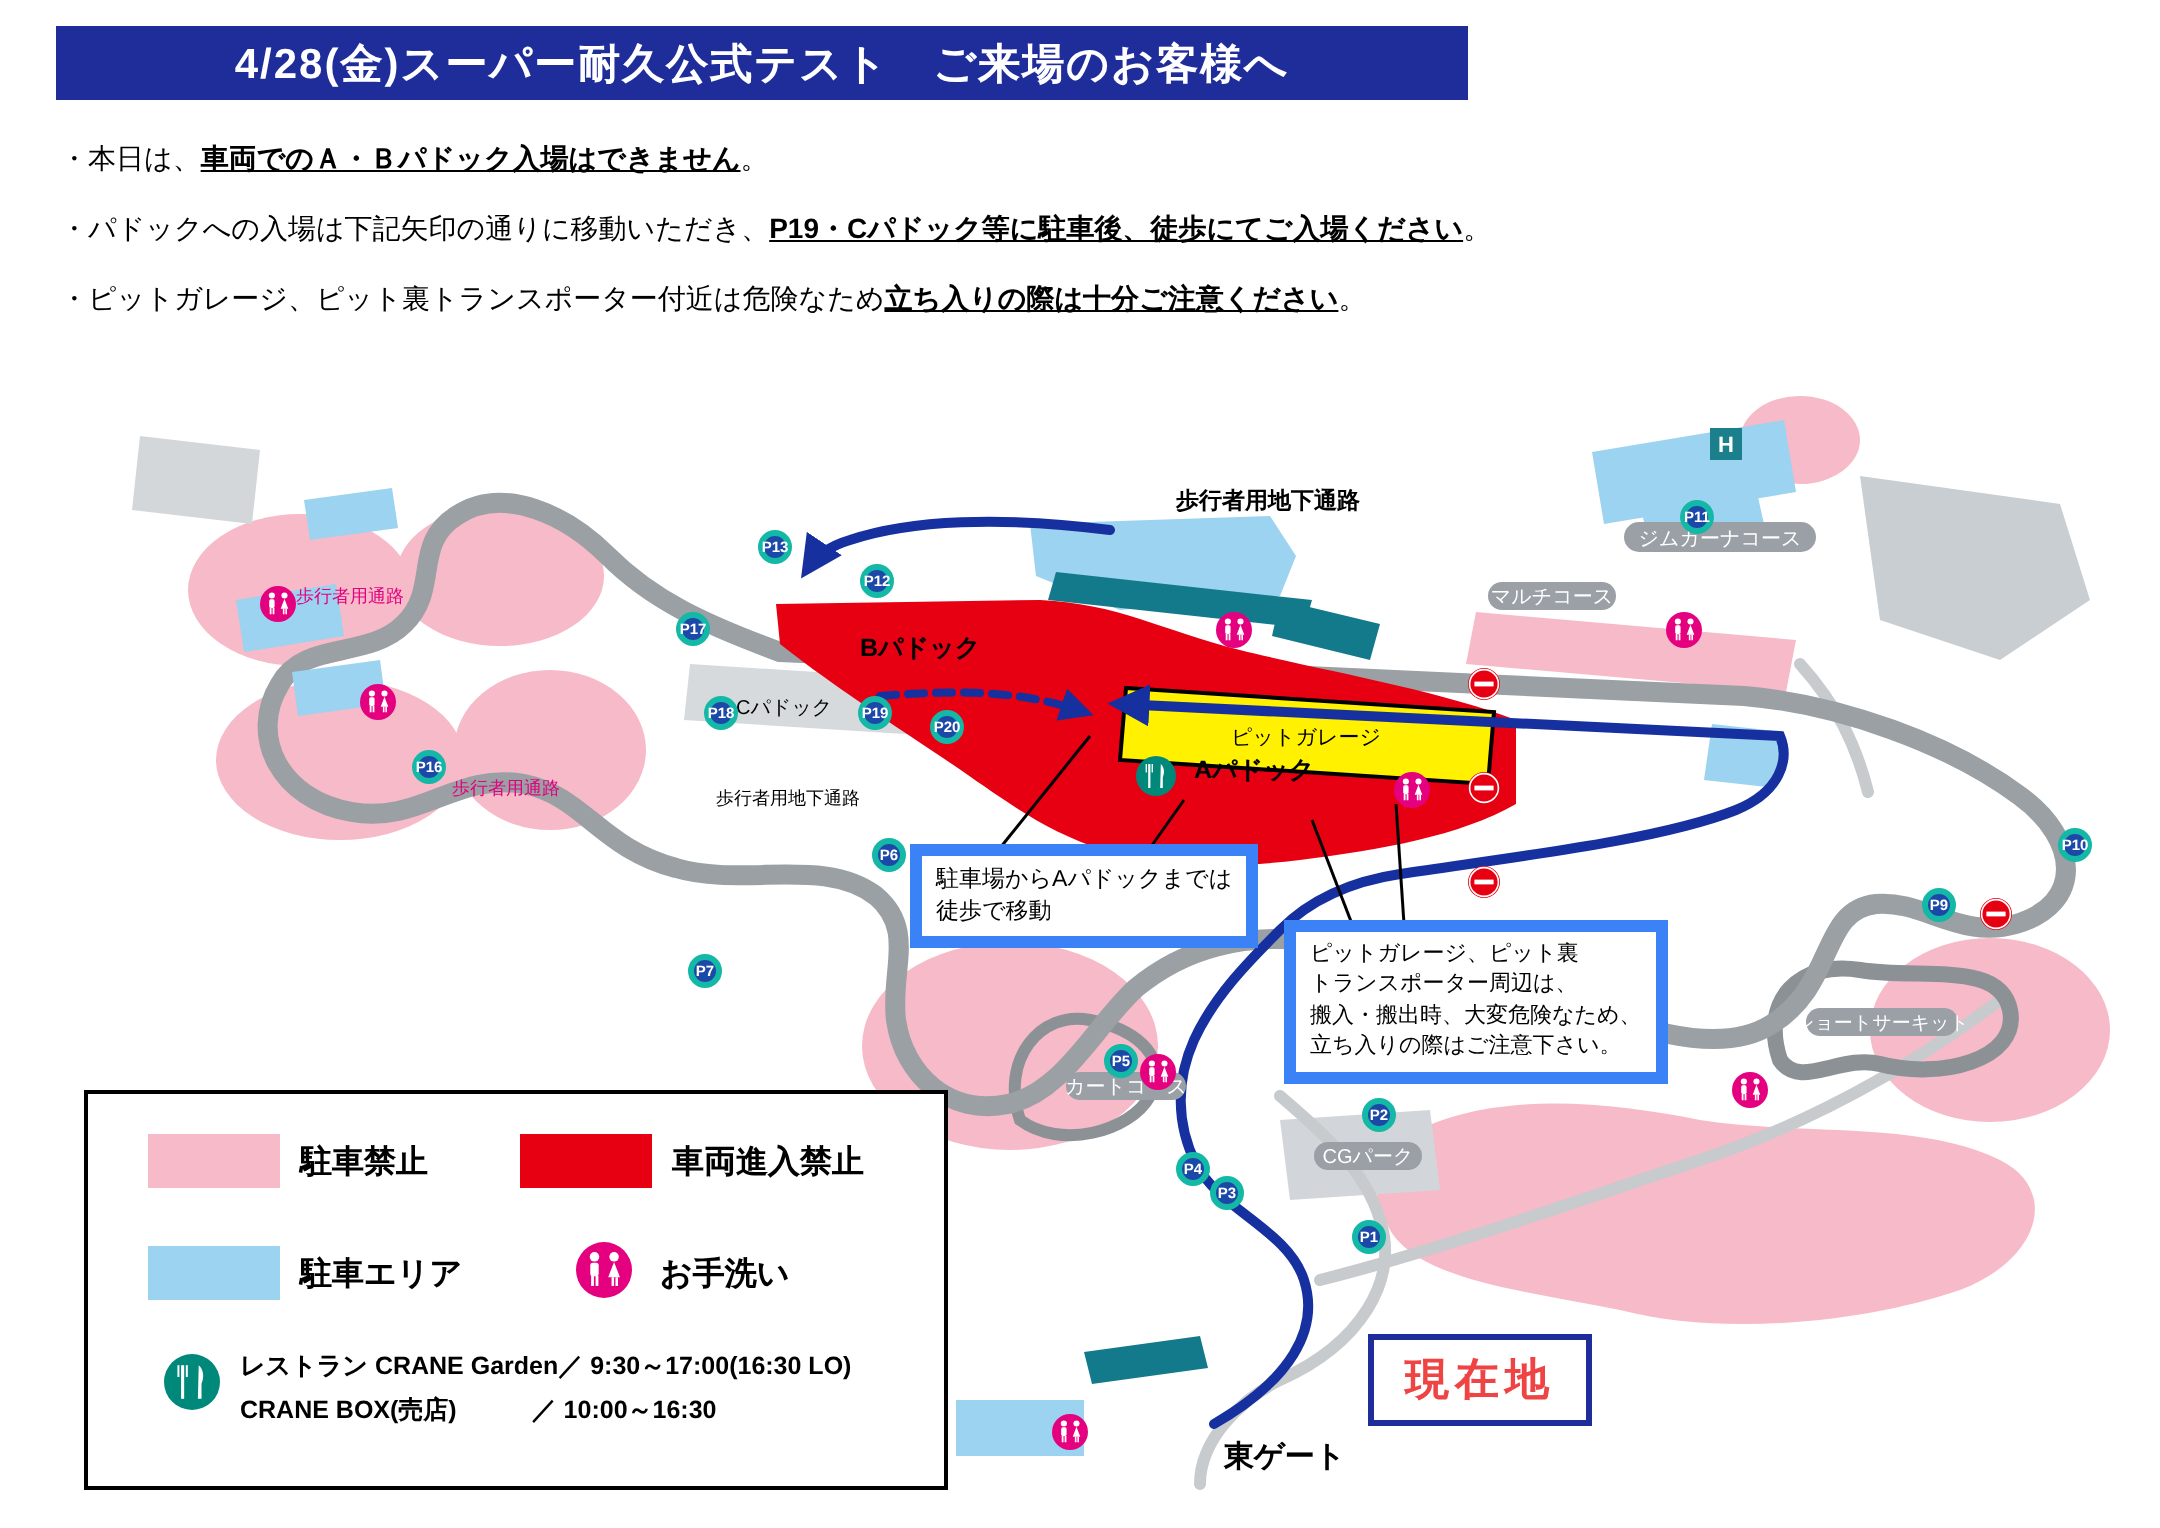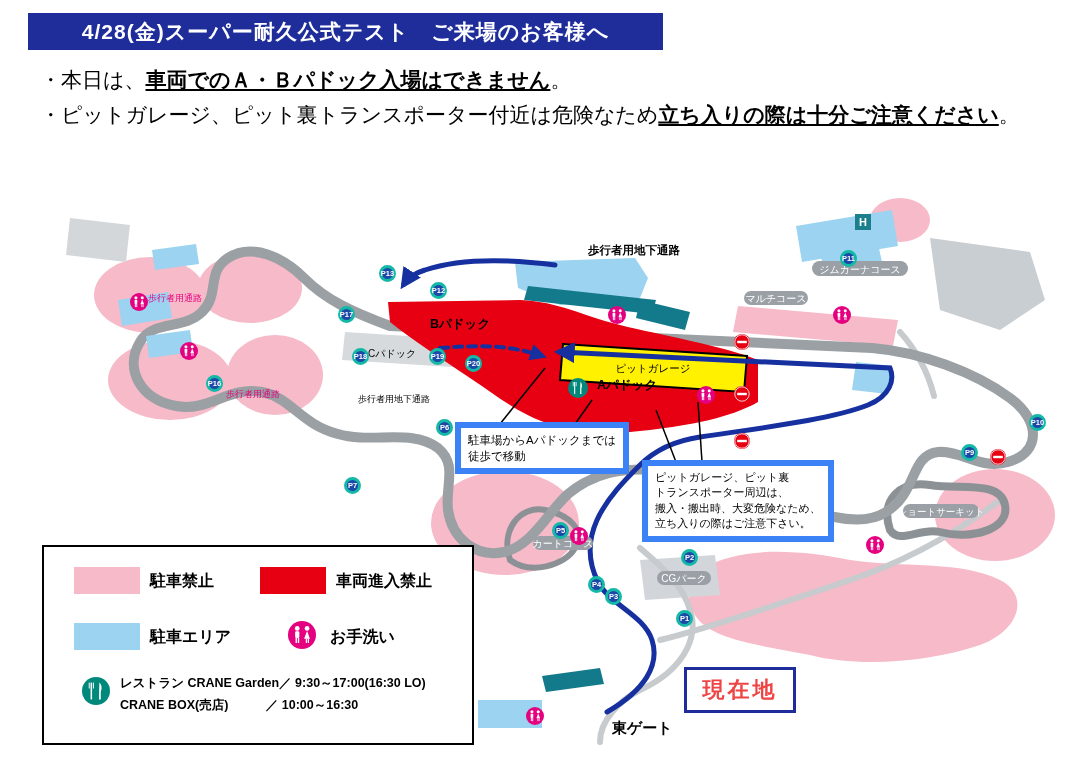--- a/index.html
+++ b/index.html
@@ -1,22 +1,22 @@
 <!DOCTYPE html>
 <html><head>
 <meta charset="utf-8">
 <style>
   html,body{margin:0;padding:0;background:#fff;}
   .page{position:relative;width:1080px;height:764px;background:#fff;overflow:hidden;
         font-family:"Liberation Sans",sans-serif;color:#000;}
-  .banner{position:absolute;left:28px;top:13px;width:635px;height:37px;background:#1f2d9b;
+  .banner{position:absolute;left:28px;top:13px;width:706px;height:37px;background:#1f2d9b;
           color:#fff;font-size:21px;font-weight:bold;display:flex;align-items:center;
           justify-content:center;letter-spacing:1px;z-index:5;}
   .notices{position:absolute;left:30px;top:62px;width:1035px;z-index:5;}
-  .notice{font-size:21px;line-height:35px;white-space:nowrap;margin-left:10px;}
+  .notice{font-size:14px;line-height:35px;white-space:nowrap;}
   .em{font-weight:bold;text-decoration:underline;}
   .map-svg{position:absolute;left:0;top:0;width:1080px;height:764px;z-index:1;}
   .pmark{position:absolute;width:17px;height:17px;border-radius:50%;background:#1c49a8;
          color:#fff;font-size:7.5px;font-weight:bold;display:flex;align-items:center;
          justify-content:center;border:3px solid #14b8a6;box-sizing:border-box;z-index:3;text-align:right;}
   .micon{position:absolute;z-index:3;line-height:0;}
   .callout{position:absolute;background:#fff;border:6px solid #3b82f6;padding:4px 7px;
            z-index:4;line-height:1.4;}
   .callout div{white-space:nowrap;}
   #callout-walk{left:455px;top:422px;font-size:11.5px;}
@@ -167,20 +167,21 @@
       <text x="148" y="301" font-size="9" fill="#e4007f">歩行者用通路</text>
       <text x="226" y="397" font-size="9" fill="#e4007f">歩行者用通路</text>
       <text x="358" y="402" font-size="9" fill="#000">歩行者用地下通路</text>
     </g>
   </svg>
 
   <div class="banner">4/28(金)スーパー耐久公式テスト　ご来場のお客様へ</div>
 
   <div class="notices">
     <div class="notice"><span>・本日は、</span><span class="em">車両でのＡ・Ｂパドック入場はできません</span><span>。</span></div>
+    <div class="notice"><span>・パドックへの入場は下記矢印の通りに移動いただき、</span><span class="em">P19・Cパドック等に駐車後、徒歩にてご入場ください</span><span>。</span></div>
     <div class="notice"><span>・ピットガレージ、ピット裏トランスポーター付近は危険なため</span><span class="em">立ち入りの際は十分ご注意ください</span><span>。</span></div>
   </div>
 
   <div class="pmark" style="left:379px;top:265px">P13</div>
   <div class="pmark" style="left:430px;top:282px">P12</div>
   <div class="pmark" style="left:338px;top:306px">P17</div>
   <div class="pmark" style="left:352px;top:348px">P18</div>
   <div class="pmark" style="left:429px;top:348px">P19</div>
   <div class="pmark" style="left:465px;top:355px">P20</div>
   <div class="pmark" style="left:206px;top:375px">P16</div>

